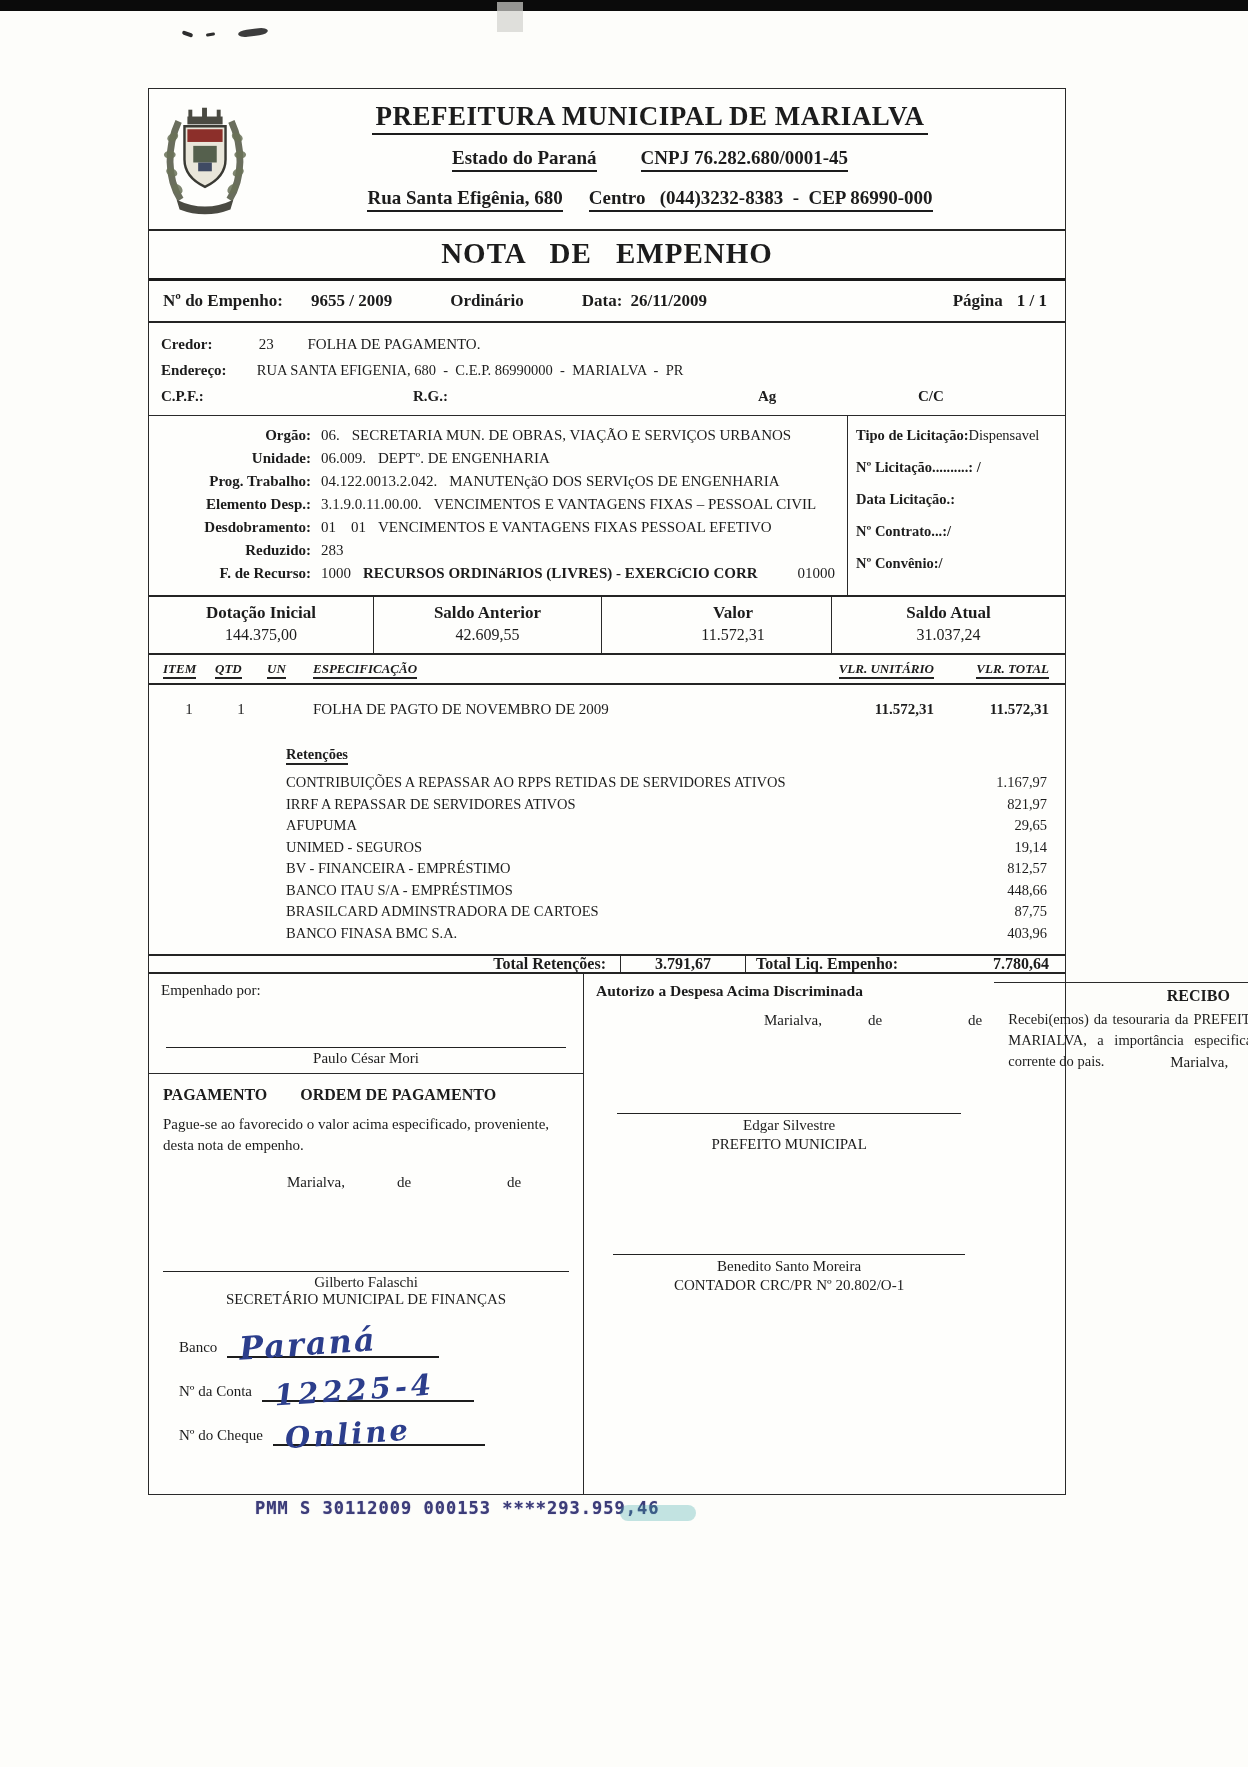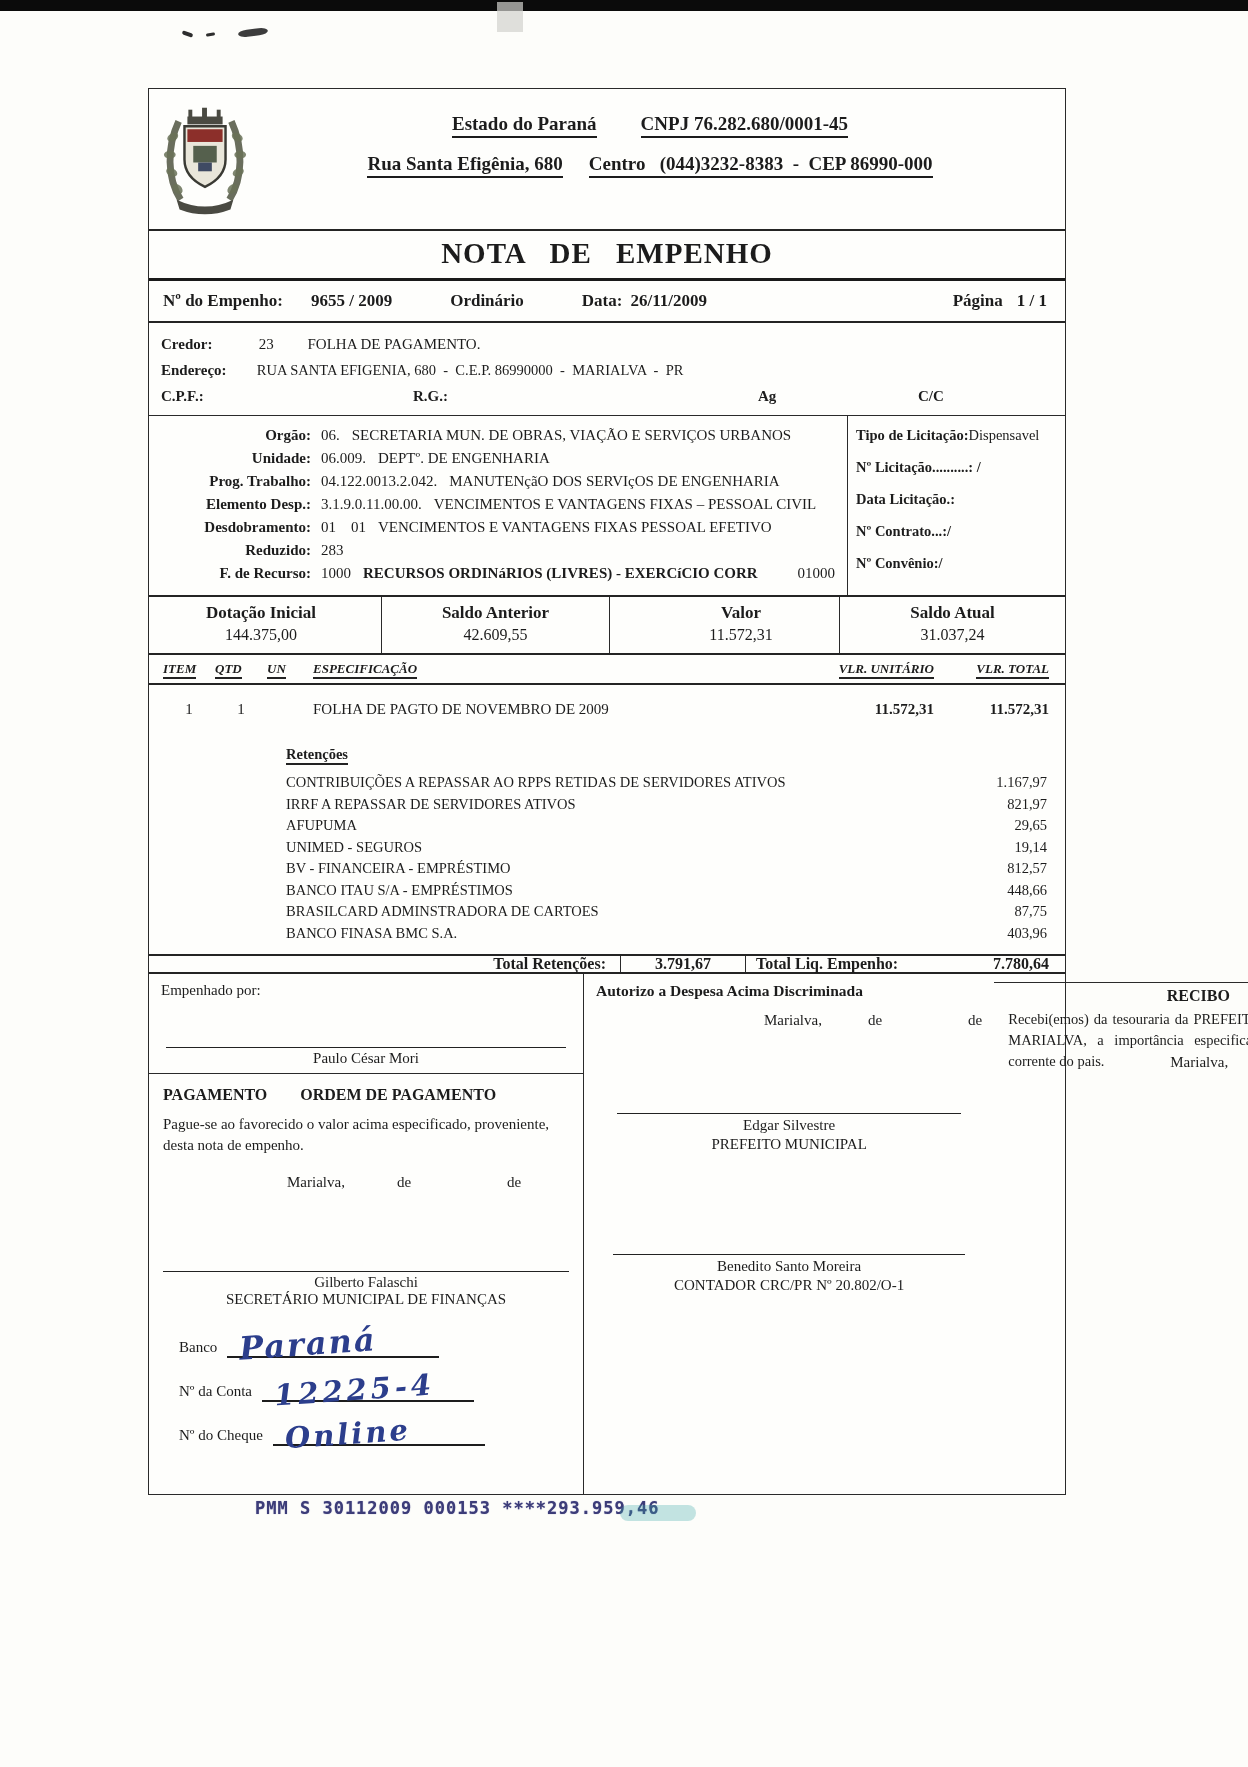--- a/index.html
+++ b/index.html
@@ -70,21 +70,21 @@
   .org-desc { margin-left:12px; white-space:pre-wrap; }
   .org-extra { margin-left:auto; padding-right:12px; }
   .licit-col { width:218px; border-left:1.5px solid #2a2a2a; padding:10px 4px 8px 8px; font-size:14.5px; }
   .lic-row { font-weight:bold; margin-bottom:13px; line-height:19px; }
   .lic-val { font-weight:normal; }
 
   
   .dotacao { display:flex; border-bottom:2px solid #242424; }
   .dot-cell { text-align:center; padding:6px 0 9px; }
   .dot-cell + .dot-cell { border-left:1.5px solid #2a2a2a; }
-  .dot-c1 { width:224px; } .dot-c2 { width:228px;margin-left:8px; } .dot-c3 { width:230px;padding-left:33px; } .dot-c4 { flex:1; }
+  .dot-c1 { width:224px; } .dot-c2 { width:228px; } .dot-c3 { width:230px;padding-left:33px; } .dot-c4 { flex:1; }
   .dot-hdr { font-size:17px; font-weight:bold; }
   .dot-val { font-size:16px; margin-top:3px; }
 
   
   .itens-header { display:flex; padding:6px 16px 4px 14px; font-size:13px; font-weight:bold; font-style:italic; border-bottom:2px solid #242424; }
   .ih { border-bottom:2px solid #222; align-self:flex-start; }
   .c-item { width:52px; } .c-qtd { width:52px; } .c-un { width:46px; }
   .c-espec { flex:1; } .c-unit { width:160px; text-align:right; } .c-total { width:115px; text-align:right; }
   .itens-header .c-item .ih, .itens-header .c-qtd .ih, .itens-header .c-un .ih, .itens-header .c-espec .ih { display:inline-block; }
   .itens-header .c-unit, .itens-header .c-total { display:flex; justify-content:flex-end; }
@@ -191,20 +191,21 @@
           <rect x="57" y="4" width="4" height="9" fill="#4a4a42"></rect>
           <rect x="27" y="11" width="36" height="8" fill="#4a4a42"></rect>
           <path d="M24 21 h42 v34 q0 18 -21 28 q-21 -10 -21 -28 z" fill="#e9e6da" stroke="#3a3a34" stroke-width="2.5"></path>
           <rect x="27" y="24" width="36" height="13" fill="#8c2f2a"></rect>
           <rect x="33" y="41" width="24" height="17" fill="#55604d"></rect>
           <path d="M38 58 h14 v9 h-14 z" fill="#3f4a63"></path>
           <path d="M16 96 q29 14 58 0 l-3 10 q-26 10 -52 0 z" fill="#4a4a42"></path>
         </svg>
       </div>
       <div class="header-text">
+        <div><span class="h-title">PREFEITURA MUNICIPAL DE MARIALVA</span></div>
         <div class="h-line2">
           <span class="u">Estado do Paraná</span>
           <span class="u">CNPJ 76.282.680/0001-45</span>
         </div>
         <div class="h-line3">
           <span class="u">Rua Santa Efigênia, 680</span>
           <span class="u prewrap">Centro   (044)3232-8383  -  CEP 86990-000</span>
         </div>
       </div>
     </div>

